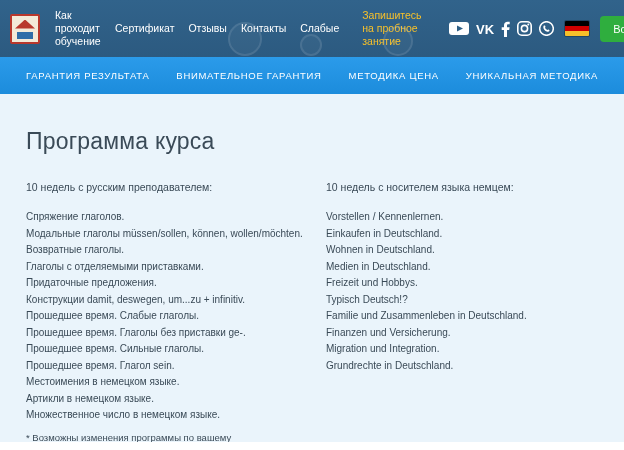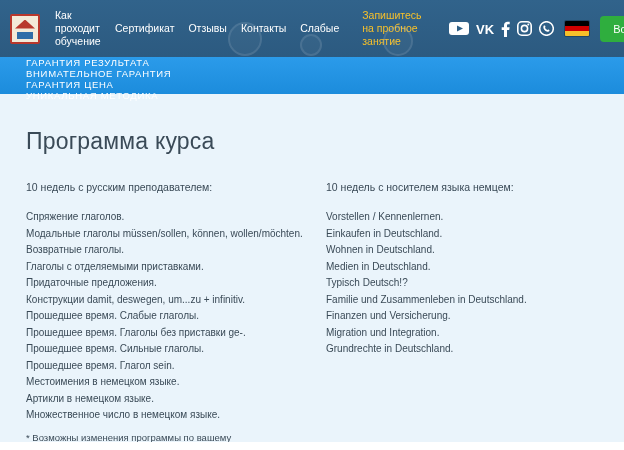--- a/index.html
+++ b/index.html
@@ -130,24 +130,23 @@
     flex: none;
     font-family: "Liberation Sans", sans-serif;
   }
 
   
   .featurebar {
     height: 37px;
     background: #2196e8;
     background: linear-gradient(180deg,#2b9bea 0%,#1c8cdc 100%);
     display: flex;
-    align-items: flex-start;
+    align-items: center;
     justify-content: space-between;
     padding: 0 26px;
-    flex-direction: column;
   }
   .feature {
     color: #ffffff;
     font-size: 9.5px;
     letter-spacing: 0.7px;
     white-space: nowrap;
     cursor: default;
   }
 
   
@@ -248,21 +247,21 @@
       <i style="background:#d00000"></i>
       <i style="background:#f7c02a"></i>
     </div>
 
     <button class="login-btn">Войти</button>
   </div>
 
   <div class="featurebar">
     <div class="feature">ГАРАНТИЯ РЕЗУЛЬТАТА</div>
     <div class="feature">ВНИМАТЕЛЬНОЕ ГАРАНТИЯ</div>
-    <div class="feature">ГАРАНТИЯ ЦЕНА</div>
+    <div class="feature">МЕТОДИКА ЦЕНА</div>
     <div class="feature">УНИКАЛЬНАЯ МЕТОДИКА</div>
   </div>
 
   <div class="content">
     <h1 class="page-title">Программа курса</h1>
 
     <div class="columns">
 
       <div class="col left">
         <div class="col-head">10 недель с русским преподавателем:</div>
@@ -281,20 +280,21 @@
         <div class="item">Множественное число в немецком языке.</div>
         <div class="note">* Возможны изменения программы по вашему индивидуальному запросу</div>
       </div>
 
       <div class="col right">
         <div class="col-head">10 недель с носителем языка немцем:</div>
         <div class="item">Vorstellen / Kennenlernen.</div>
         <div class="item">Einkaufen in Deutschland.</div>
         <div class="item">Wohnen in Deutschland.</div>
         <div class="item">Medien in Deutschland.</div>
+        <div class="item">Freizeit und Hobbys.</div>
         <div class="item">Typisch Deutsch!?</div>
         <div class="item">Familie und Zusammenleben in Deutschland.</div>
         <div class="item">Finanzen und Versicherung.</div>
         <div class="item">Migration und Integration.</div>
         <div class="item">Grundrechte in Deutschland.</div>
       </div>
 
     </div>
   </div>
 

